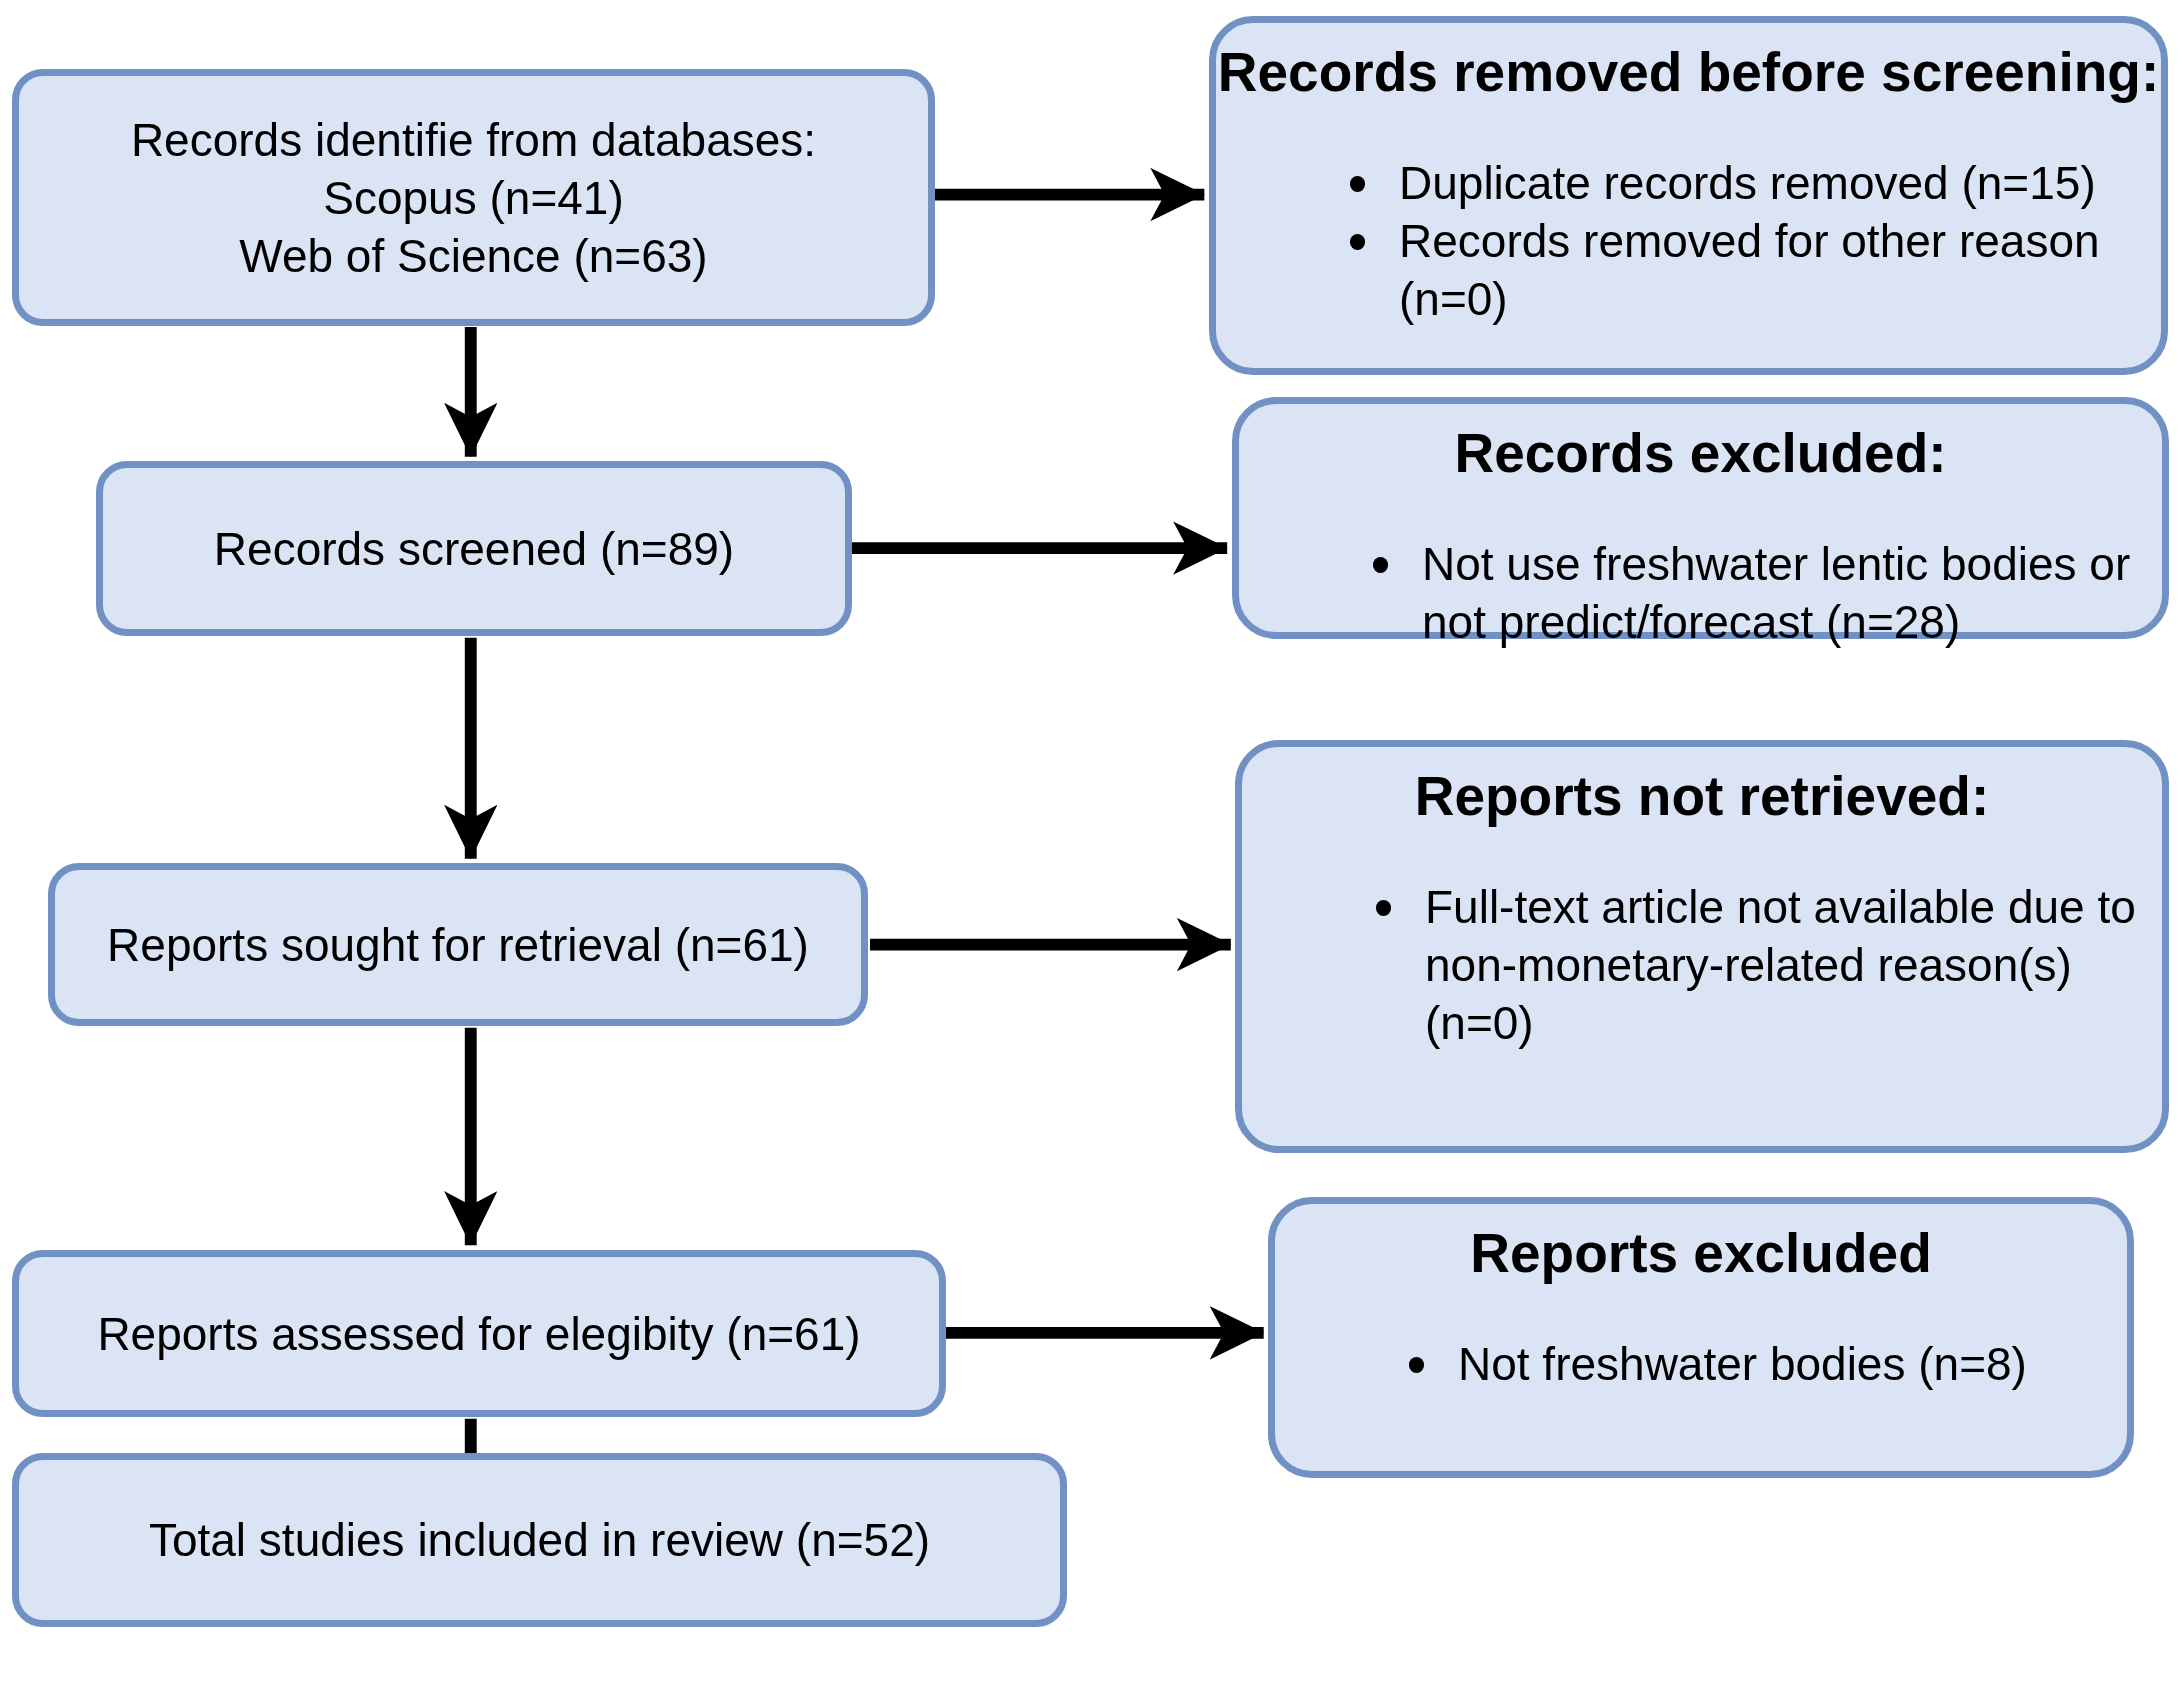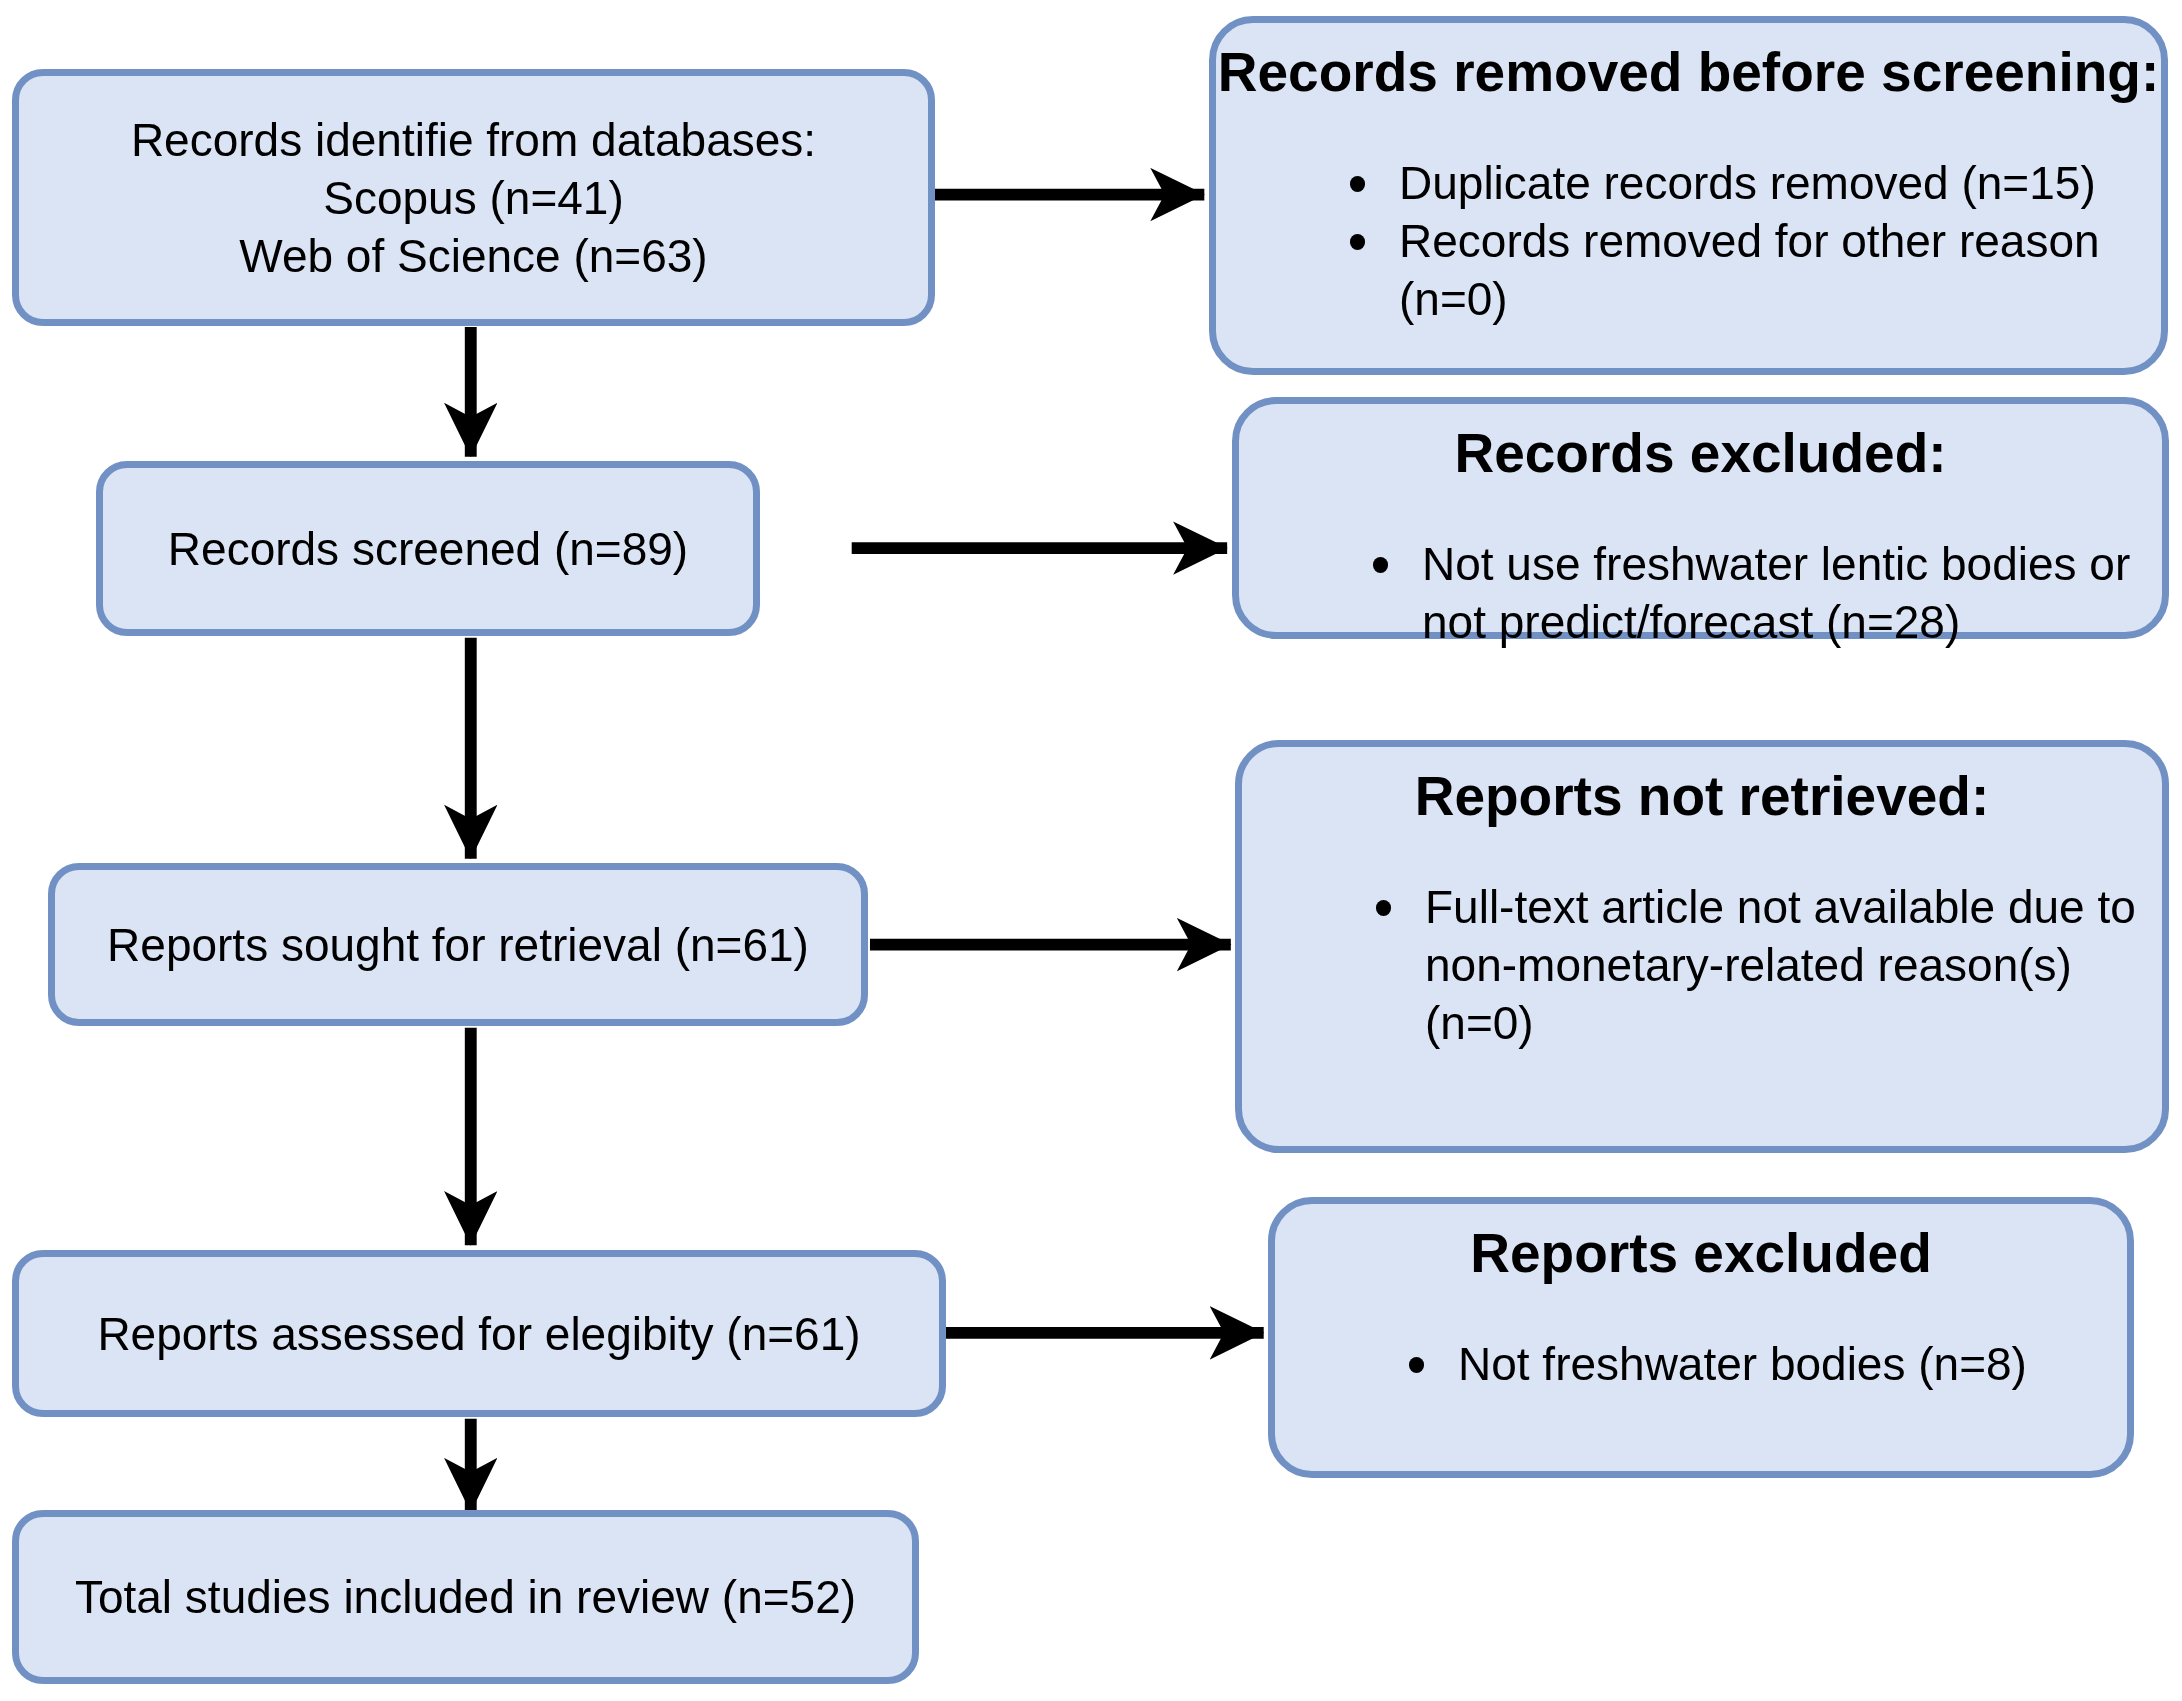--- a/index.html
+++ b/index.html
@@ -74,33 +74,33 @@
     <line x1="515" y1="1125" x2="515" y2="1363" marker-end="url(#ah)"></line>
     <line x1="515" y1="1553" x2="515" y2="1655" marker-end="url(#ah)"></line>
   </svg>
 
   <div class="box left-box" style="left:12px; top:69px; width:923px; height:257px;">
     <div>Records identifie from databases:</div>
     <div>Scopus (n=41)</div>
     <div>Web of Science (n=63)</div>
   </div>
 
-  <div class="box left-box" style="left:96px; top:461px; width:664px; height:175px;">
+  <div class="box left-box" style="left:96px; top:461px; width:756px; height:175px;">
     <div>Records screened (n=89)</div>
   </div>
 
   <div class="box left-box" style="left:48px; top:863px; width:820px; height:163px;">
     <div>Reports sought for retrieval (n=61)</div>
   </div>
 
   <div class="box left-box" style="left:12px; top:1250px; width:934px; height:167px;">
     <div>Reports assessed for elegibity (n=61)</div>
   </div>
 
-  <div class="box left-box" style="left:12px; top:1510px; width:907px; height:174px;">
+  <div class="box left-box" style="left:12px; top:1453px; width:1055px; height:174px;">
     <div>Total studies included in review (n=52)</div>
   </div>
 
   <div class="box right-box" style="left:1209px; top:16.4px; width:959px; height:359px;">
     <div class="box-title">Records removed before screening:</div>
     <ul>
       <li>Duplicate records removed (n=15)</li>
       <li>Records removed for other reason (n=0)</li>
     </ul>
   </div>

